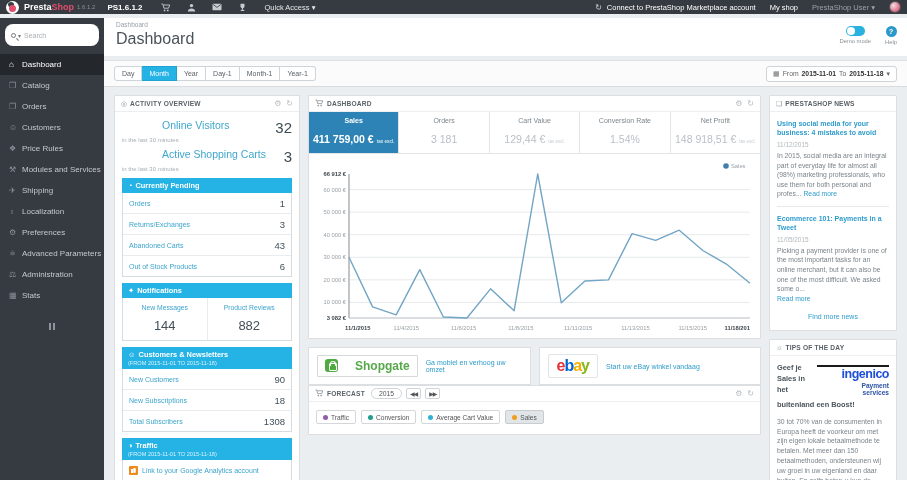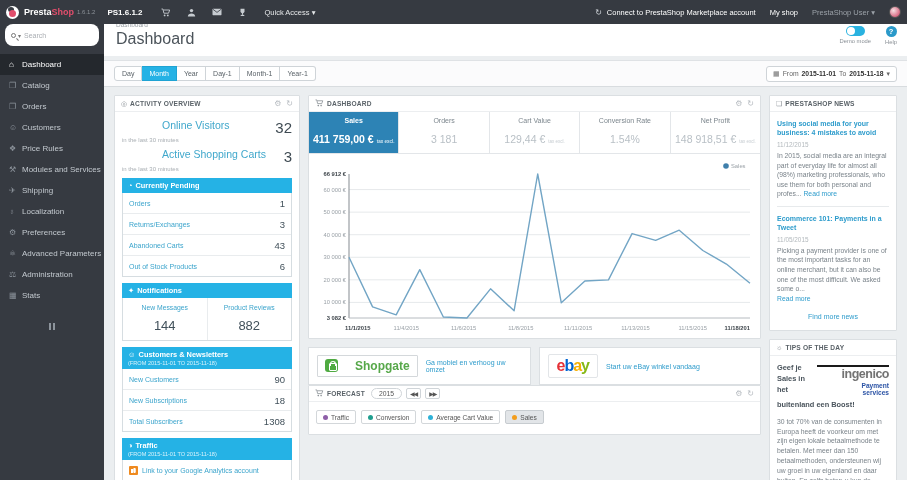--- a/index.html
+++ b/index.html
@@ -1,21 +1,21 @@
 <!DOCTYPE html>
 <html><head>
 <meta charset="utf-8">
 <style>
   * { margin:0; padding:0; box-sizing:border-box; }
   html,body { width:907px; height:480px; overflow:hidden; }
   body { font-family:"Liberation Sans", sans-serif; background:#ebeef0; color:#444; }
   #app { position:relative; width:907px; height:480px; overflow:hidden; }
 
   
-  .topbar { position:absolute; top:0; left:0; right:0; height:24px; background:#363a41;
+  .topbar { position:absolute; top:0; left:0; right:0; height:14px; background:#363a41;
             display:flex; align-items:center; padding:0 6px; z-index:30; color:#fff;text-align:right; }
   .logo-circle { width:13px; height:13px; border-radius:50%; background:#fff; position:relative; margin-right:5px; flex:none;}
   .logo-circle::after { content:""; position:absolute; left:3px; top:4px; width:7px; height:7px; border-radius:50%; background:#e14e6c; }
   .logo-circle::before { content:""; position:absolute; left:2px; top:1px; width:6px; height:5px; border-radius:50%; background:#3a3e45; }
   .brand { font-size:9px; font-weight:bold; color:#fff; }
   .brand .shop { color:#e14e6c; }
   .brand-ver { font-size:6px; color:#8b9198; margin-left:3px; }
   .ps-ver { font-size:8px; font-weight:bold; margin-left:12px; }
   .tb-icons { display:flex; align-items:center; gap:16px; margin-left:18px; }
   .tb-icons svg { display:block; }
@@ -146,21 +146,21 @@
   .news-title { font-size:7px; font-weight:bold; color:#2e9ccc; line-height:1.3; cursor:pointer; }
   .news-date { font-size:6.4px; color:#b3b9bd; margin:4px 0 3px 0; }
   .news-excerpt { font-size:6.8px; color:#7a838a; line-height:1.4; }
   .read-more { color:#2e9ccc; cursor:pointer; }
   .news-sep { border-bottom:1px solid #e7eaec; margin:7px 0; }
   .find-more { text-align:center; font-size:7px; color:#2e9ccc; margin:10px 0 6px 0; cursor:pointer; }
 
   
   .tips-body { padding:7px; }
   .ingenico { float:right; width:72px; text-align:right; margin:2px 0 3px 6px; }
-  .ingenico .iname { font-size:12.5px; font-weight:bold; color:#737373; letter-spacing:-.5px; border-top:2px solid #1a1a1a; display:block; line-height:1.1; padding-top:1px; }
+  .ingenico .iname { font-size:12.5px; font-weight:bold; color:#1d4ed8; letter-spacing:-.5px; border-top:2px solid #1a1a1a; display:block; line-height:1.1; padding-top:1px; }
   .ingenico .isub { font-size:6.6px; font-weight:bold; color:#2b53a5; line-height:1.15; display:block; }
   .tips-heading { font-size:7.4px; font-weight:bold; color:#4a545c; line-height:1.45; }
   .tips-text { clear:left; font-size:6.8px; color:#7a838a; line-height:1.45; margin-top:6px; }
 </style>
 </head>
 <body>
 
 <div id="app">
 
   <div class="topbar">

